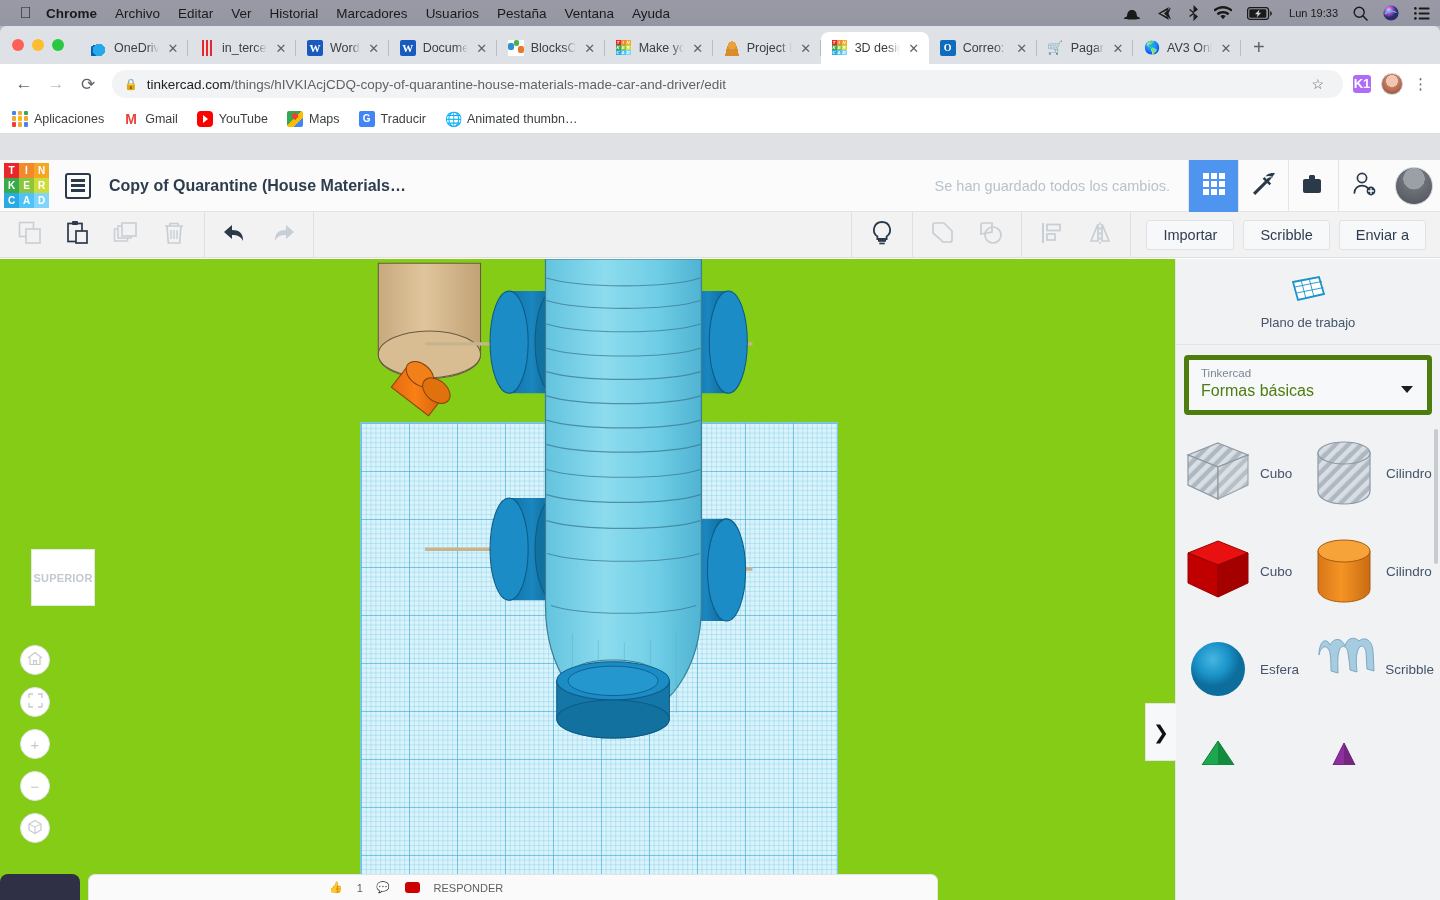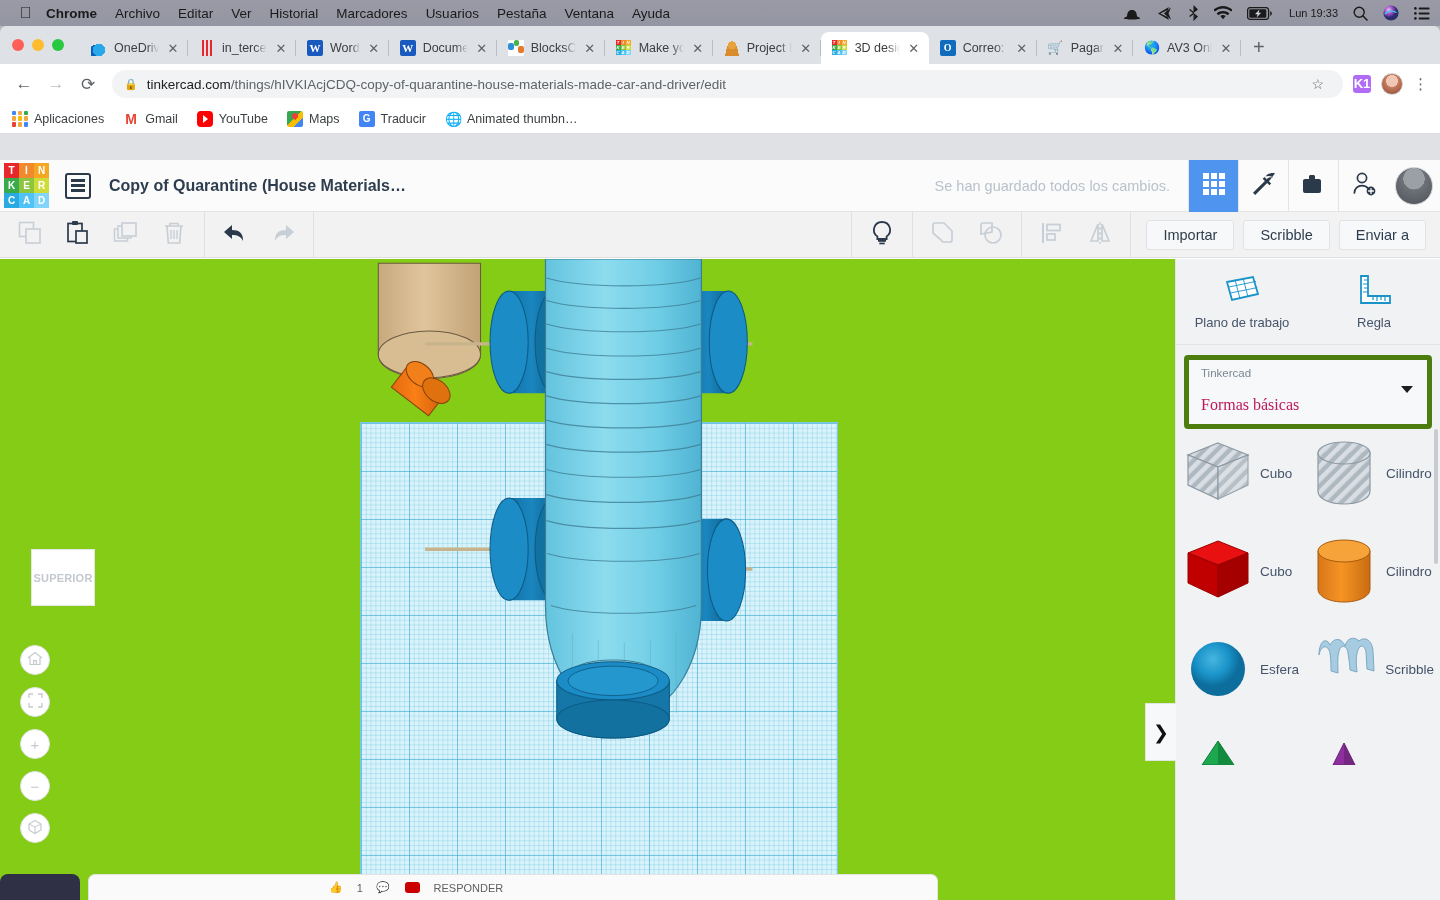--- a/index.html
+++ b/index.html
@@ -182,21 +182,21 @@
 
   
   .sidebar { position: absolute; top: 99px; right: 0; width: 265px; bottom: 0; background: #f1f2f3;
              border-left: 1px solid #e2e4e6; }
   .sbtop { height: 86px; display: flex; background: #f1f2f3; border-bottom: 1px solid #e2e4e6; }
   .sbtool { flex: 1; display: flex; flex-direction: column; align-items: center; justify-content: center; gap: 6px;
             font-size: 13px; color: #44546a; }
   .sbdrop { margin: 10px 8px; background: #f7f8f9; border: 5px solid #4d7c0f; border-radius: 4px;
             padding: 7px 12px 10px; position: relative; }
   .sbdrop .sm { font-size: 11.5px; color: #7a8794; }
-  .sbdrop .lg { font-size: 16px; color: #be185d; margin-top: 17px; font-family: Liberation Serif, serif; }
+  .sbdrop .lg { font-size: 16px; color: #4d7c0f; margin-top: 3px; }
   .sbdrop .car { position: absolute; right: 14px; top: 26px; border-left: 6px solid transparent;
                  border-right: 6px solid transparent; border-top: 7px solid #1d1d1d; }
   .shapegrid { position: absolute; top: 156px; left: 0; right: 0; bottom: 0; overflow: hidden;
                padding: 10px 6px 0; }
   .srow { display: flex; }
   .scell { flex: 1; display: flex; flex-direction: row; align-items: center; gap: 6px; padding: 12px 0 14px; }
   .scell .lbl { font-size: 13.5px; color: #44546a; }
   .sbscroll { position: absolute; right: 2px; top: 170px; width: 4px; height: 135px;
               background: #c8ccd0; border-radius: 2px; }
   .collapse { position: absolute; left: -31px; top: 444px; width: 31px; height: 58px; background: #f7f8f9;
@@ -728,31 +728,20 @@
           <span>
             <svg width="38" height="32" viewBox="0 0 38 32">
                 <path d="M4 8 30 3l5 17-26 6z" fill="#fff" stroke="#1a93c9" stroke-width="1.8"></path>
                 <g stroke="#1a93c9" stroke-width=".9">
                   <path d="M12 5.6 17 24.8M20 3.9 25 23M6 13l27-5.6M7.6 19 34.3 13.6"></path>
                 </g>
               </svg>
           </span>
           <span>Plano de trabajo</span>
         </div>
-        <div class="sbtool">
-          <span>
-            <svg width="38" height="32" viewBox="0 0 38 32">
-                <path d="M6 2h7v20h22v7H6z" fill="#fff" stroke="#1a93c9" stroke-width="1.8"></path>
-                <g stroke="#1a93c9" stroke-width="1.2">
-                  <path d="M13 6h-4M13 10h-5M13 14h-4M13 18h-5M18 22v4M22 22v5M26 22v4M30 22v5"></path>
-                </g>
-              </svg>
-          </span>
-          <span>Regla</span>
-        </div>
       </div>
 
       <div class="sbdrop">
         <div class="sm">Tinkercad</div>
         <div class="lg">Formas básicas</div>
         <span class="car"></span>
       </div>
 
       <div class="shapegrid">
         <div class="srow">

